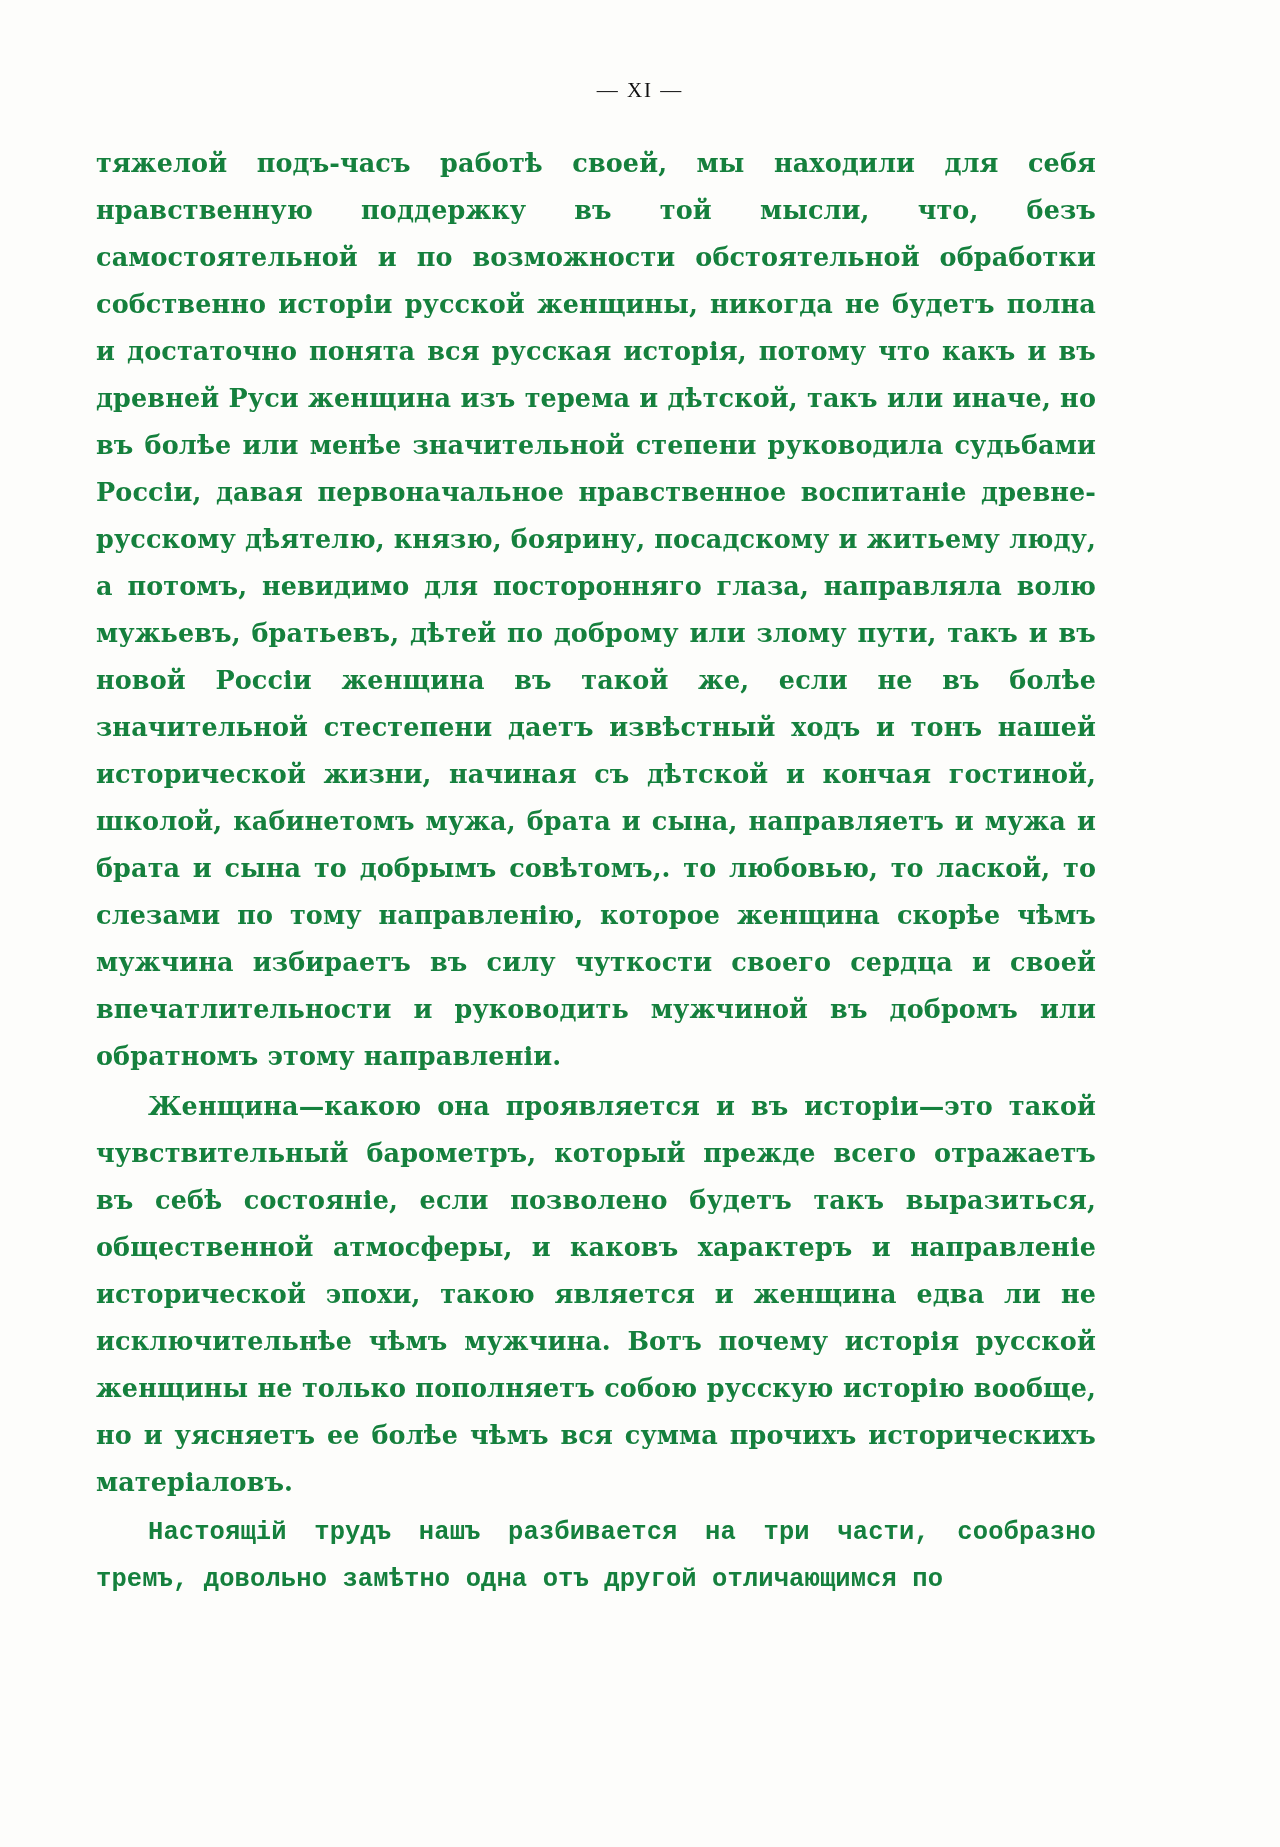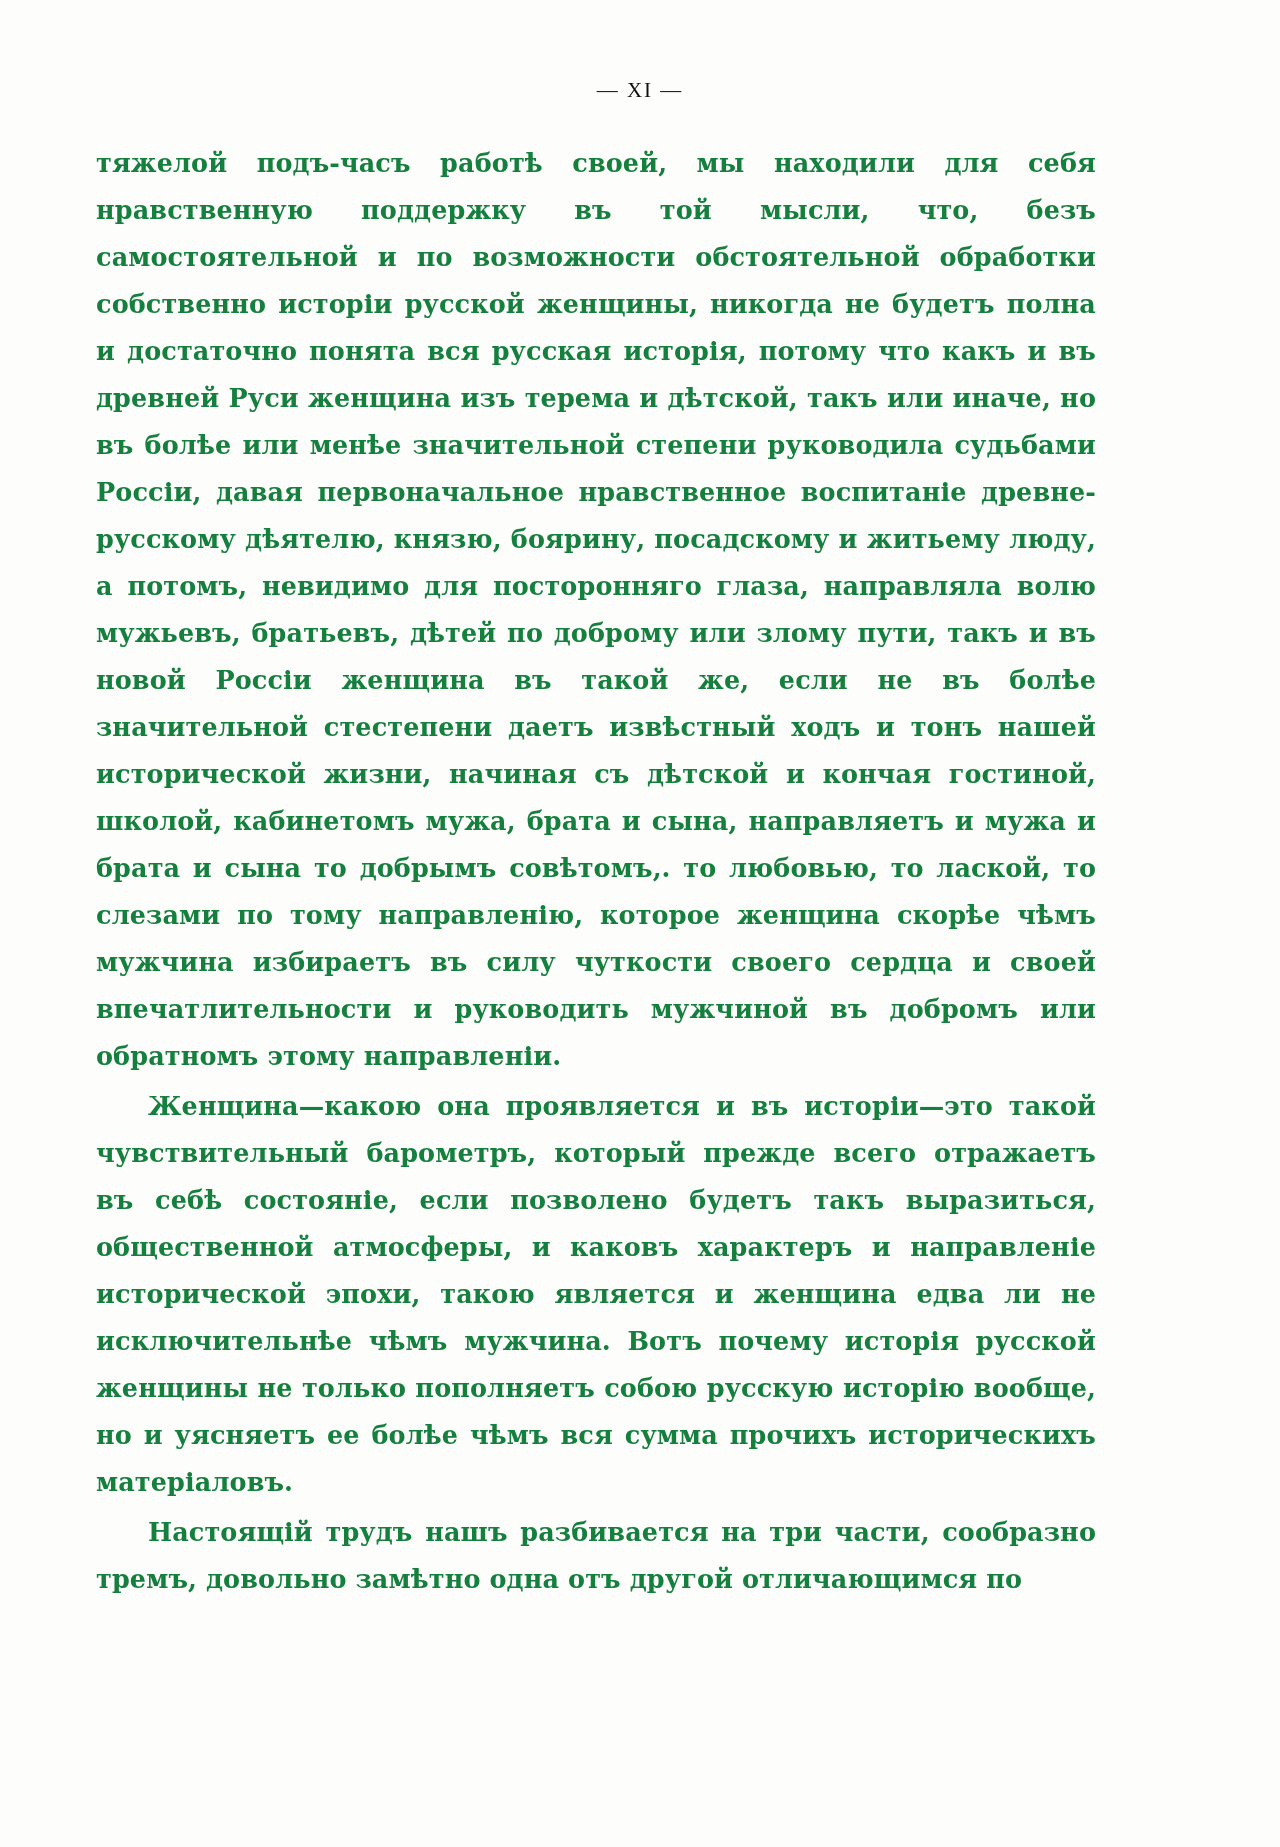--- a/index.html
+++ b/index.html
@@ -43,20 +43,21 @@
     margin: 0 0 3px 0;
     text-indent: 0;
     text-align: justify;
     text-justify: inter-word;
   }
   .para.indent {
     text-indent: 52px;
   }
   .para:last-child {
     margin-bottom: 0;
+    font-family: Liberation Mono, monospace;
   }
 </style>
 </head>
 <body>
 
 <div class="page">
 
   <div class="page-header">— XI —</div>
 
   <div class="body-text">

